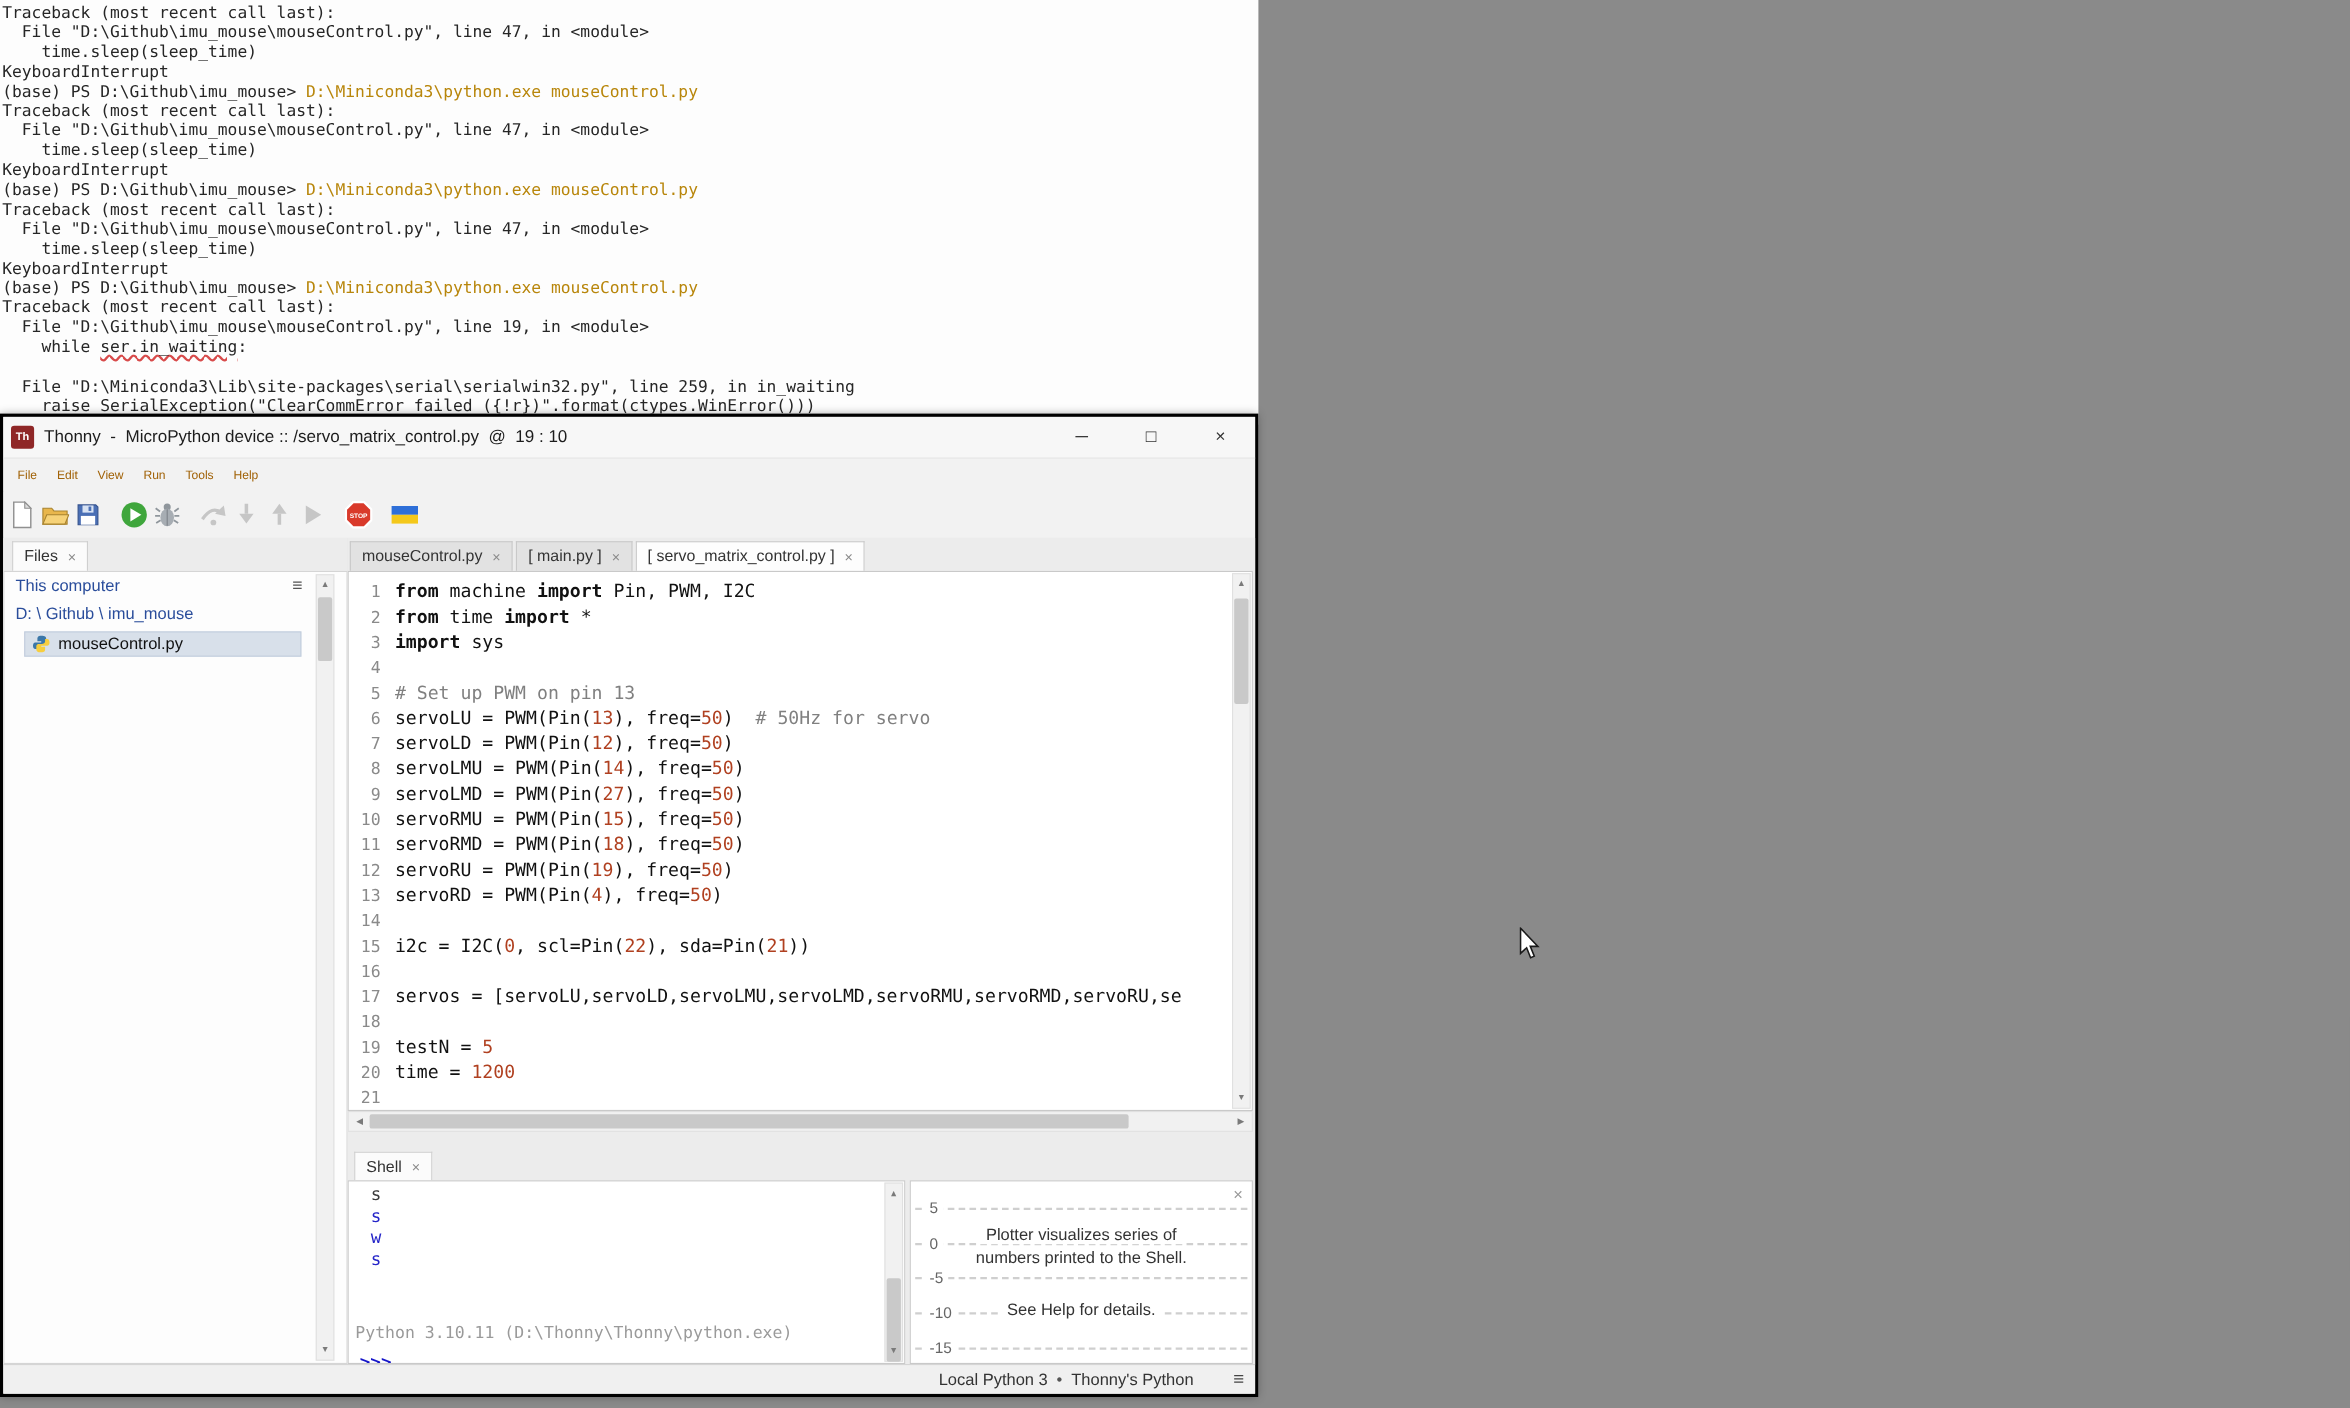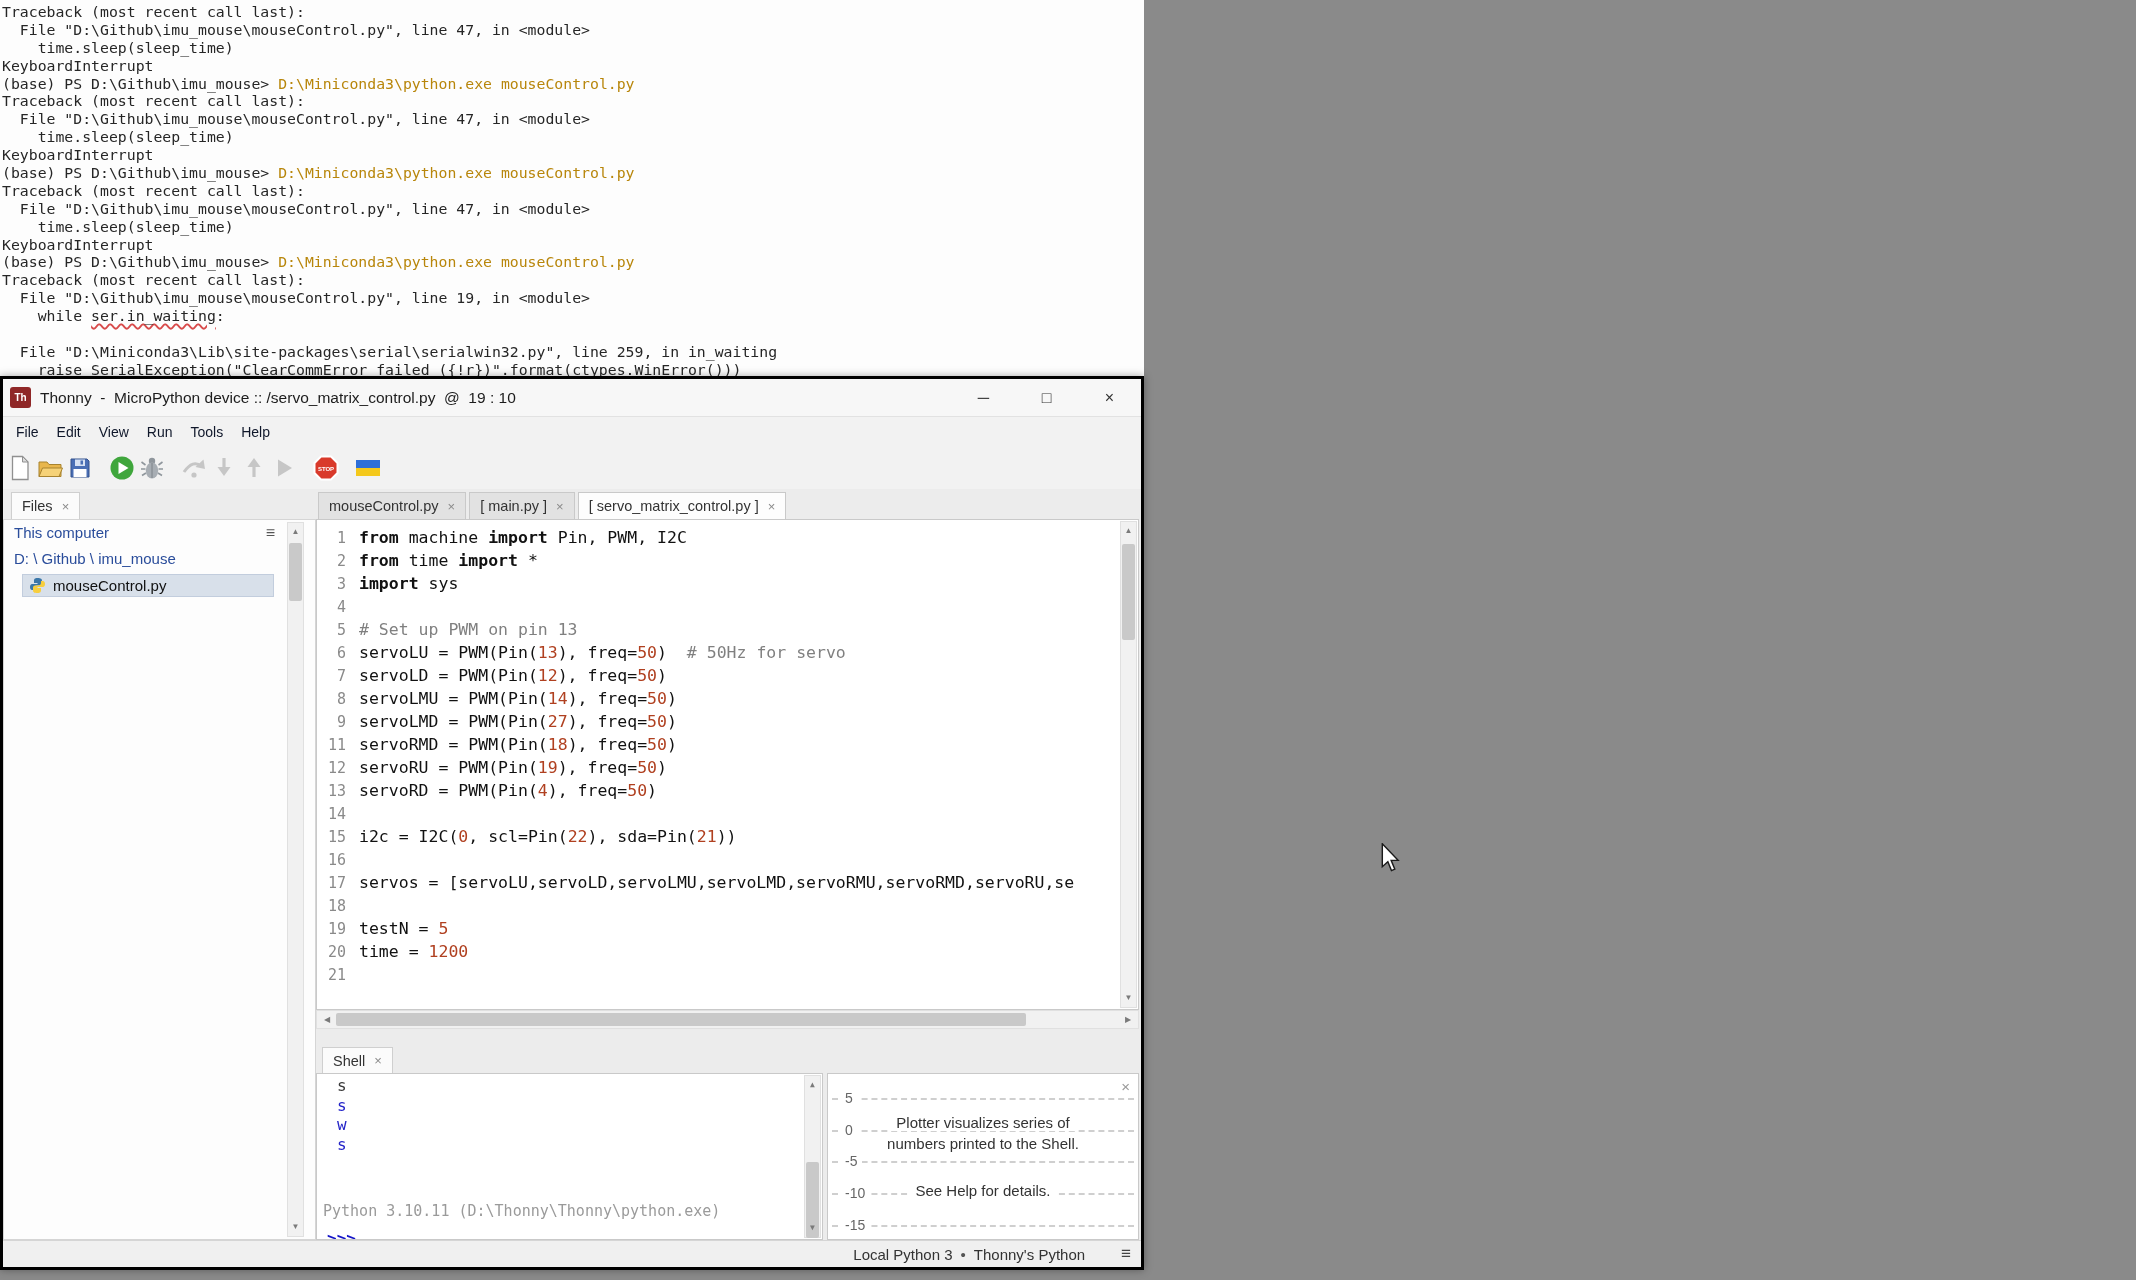--- a/index.html
+++ b/index.html
@@ -19,21 +19,21 @@
   
   #thonny{position:absolute;left:0;top:376px;width:1144px;height:894px;background:#f0f0f0;
     border:3px solid #000000;box-shadow:0 0 8px rgba(0,0,0,0.35);}
   .titlebar{height:38px;background:#f7f7f7;display:flex;align-items:center;border-bottom:1px solid #e2e2e2;}
   .app-icon{width:21px;height:21px;margin:0 9px 0 7px;background:#8f2727;color:#fff;
     font-weight:bold;font-size:10px;line-height:21px;text-align:center;border-radius:3px;}
   .title{font-size:15.5px;color:#1c1c1c;white-space:pre;}
   .win-controls{margin-left:auto;display:flex;height:100%;}
   .win-btn{width:63px;display:flex;align-items:center;justify-content:center;font-size:16px;color:#333;}
   .menubar{height:30px;display:flex;align-items:center;padding-left:4px;background:#f2f2f2;}
-  .menu-item{padding:4px 9px;font-size:14px;color:#0f172a;}
+  .menu-item{padding:4px 9px;font-size:11px;color:#a16207;}
   .toolbar{height:42px;display:flex;align-items:center;padding-left:4px;background:#f2f2f2;}
   .tb-btn{width:26px;height:32px;display:flex;align-items:center;justify-content:center;margin-right:4px;}
   .tb-btn.group{margin-left:12px;}
 
   .main{position:absolute;top:110px;left:0;right:0;bottom:27px;display:flex;background:#e8e8e8;}
 
   
   .files-panel{width:313px;position:relative;background:#ececec;flex:none;}
   .panel-tabs{height:30px;display:flex;align-items:flex-end;padding-left:8px;}
   .panel-tab{height:27px;background:#fbfbfb;border:1px solid #cfcfcf;border-bottom:none;
@@ -309,20 +309,24 @@
               </div>
               <div class="cl">
                 <span class="ln">8</span>
                 <span class="cd"><span class="tok-p">servoLMU = PWM(Pin(</span><span class="tok-n">14</span><span class="tok-p">), freq=</span><span class="tok-n">50</span><span class="tok-p">)</span></span>
               </div>
               <div class="cl">
                 <span class="ln">9</span>
                 <span class="cd"><span class="tok-p">servoLMD = PWM(Pin(</span><span class="tok-n">27</span><span class="tok-p">), freq=</span><span class="tok-n">50</span><span class="tok-p">)</span></span>
               </div>
               <div class="cl">
+                <span class="ln">10</span>
+                <span class="cd"><span class="tok-p">servoRMU = PWM(Pin(</span><span class="tok-n">15</span><span class="tok-p">), freq=</span><span class="tok-n">50</span><span class="tok-p">)</span></span>
+              </div>
+              <div class="cl">
                 <span class="ln">11</span>
                 <span class="cd"><span class="tok-p">servoRMD = PWM(Pin(</span><span class="tok-n">18</span><span class="tok-p">), freq=</span><span class="tok-n">50</span><span class="tok-p">)</span></span>
               </div>
               <div class="cl">
                 <span class="ln">12</span>
                 <span class="cd"><span class="tok-p">servoRU = PWM(Pin(</span><span class="tok-n">19</span><span class="tok-p">), freq=</span><span class="tok-n">50</span><span class="tok-p">)</span></span>
               </div>
               <div class="cl">
                 <span class="ln">13</span>
                 <span class="cd"><span class="tok-p">servoRD = PWM(Pin(</span><span class="tok-n">4</span><span class="tok-p">), freq=</span><span class="tok-n">50</span><span class="tok-p">)</span></span>

